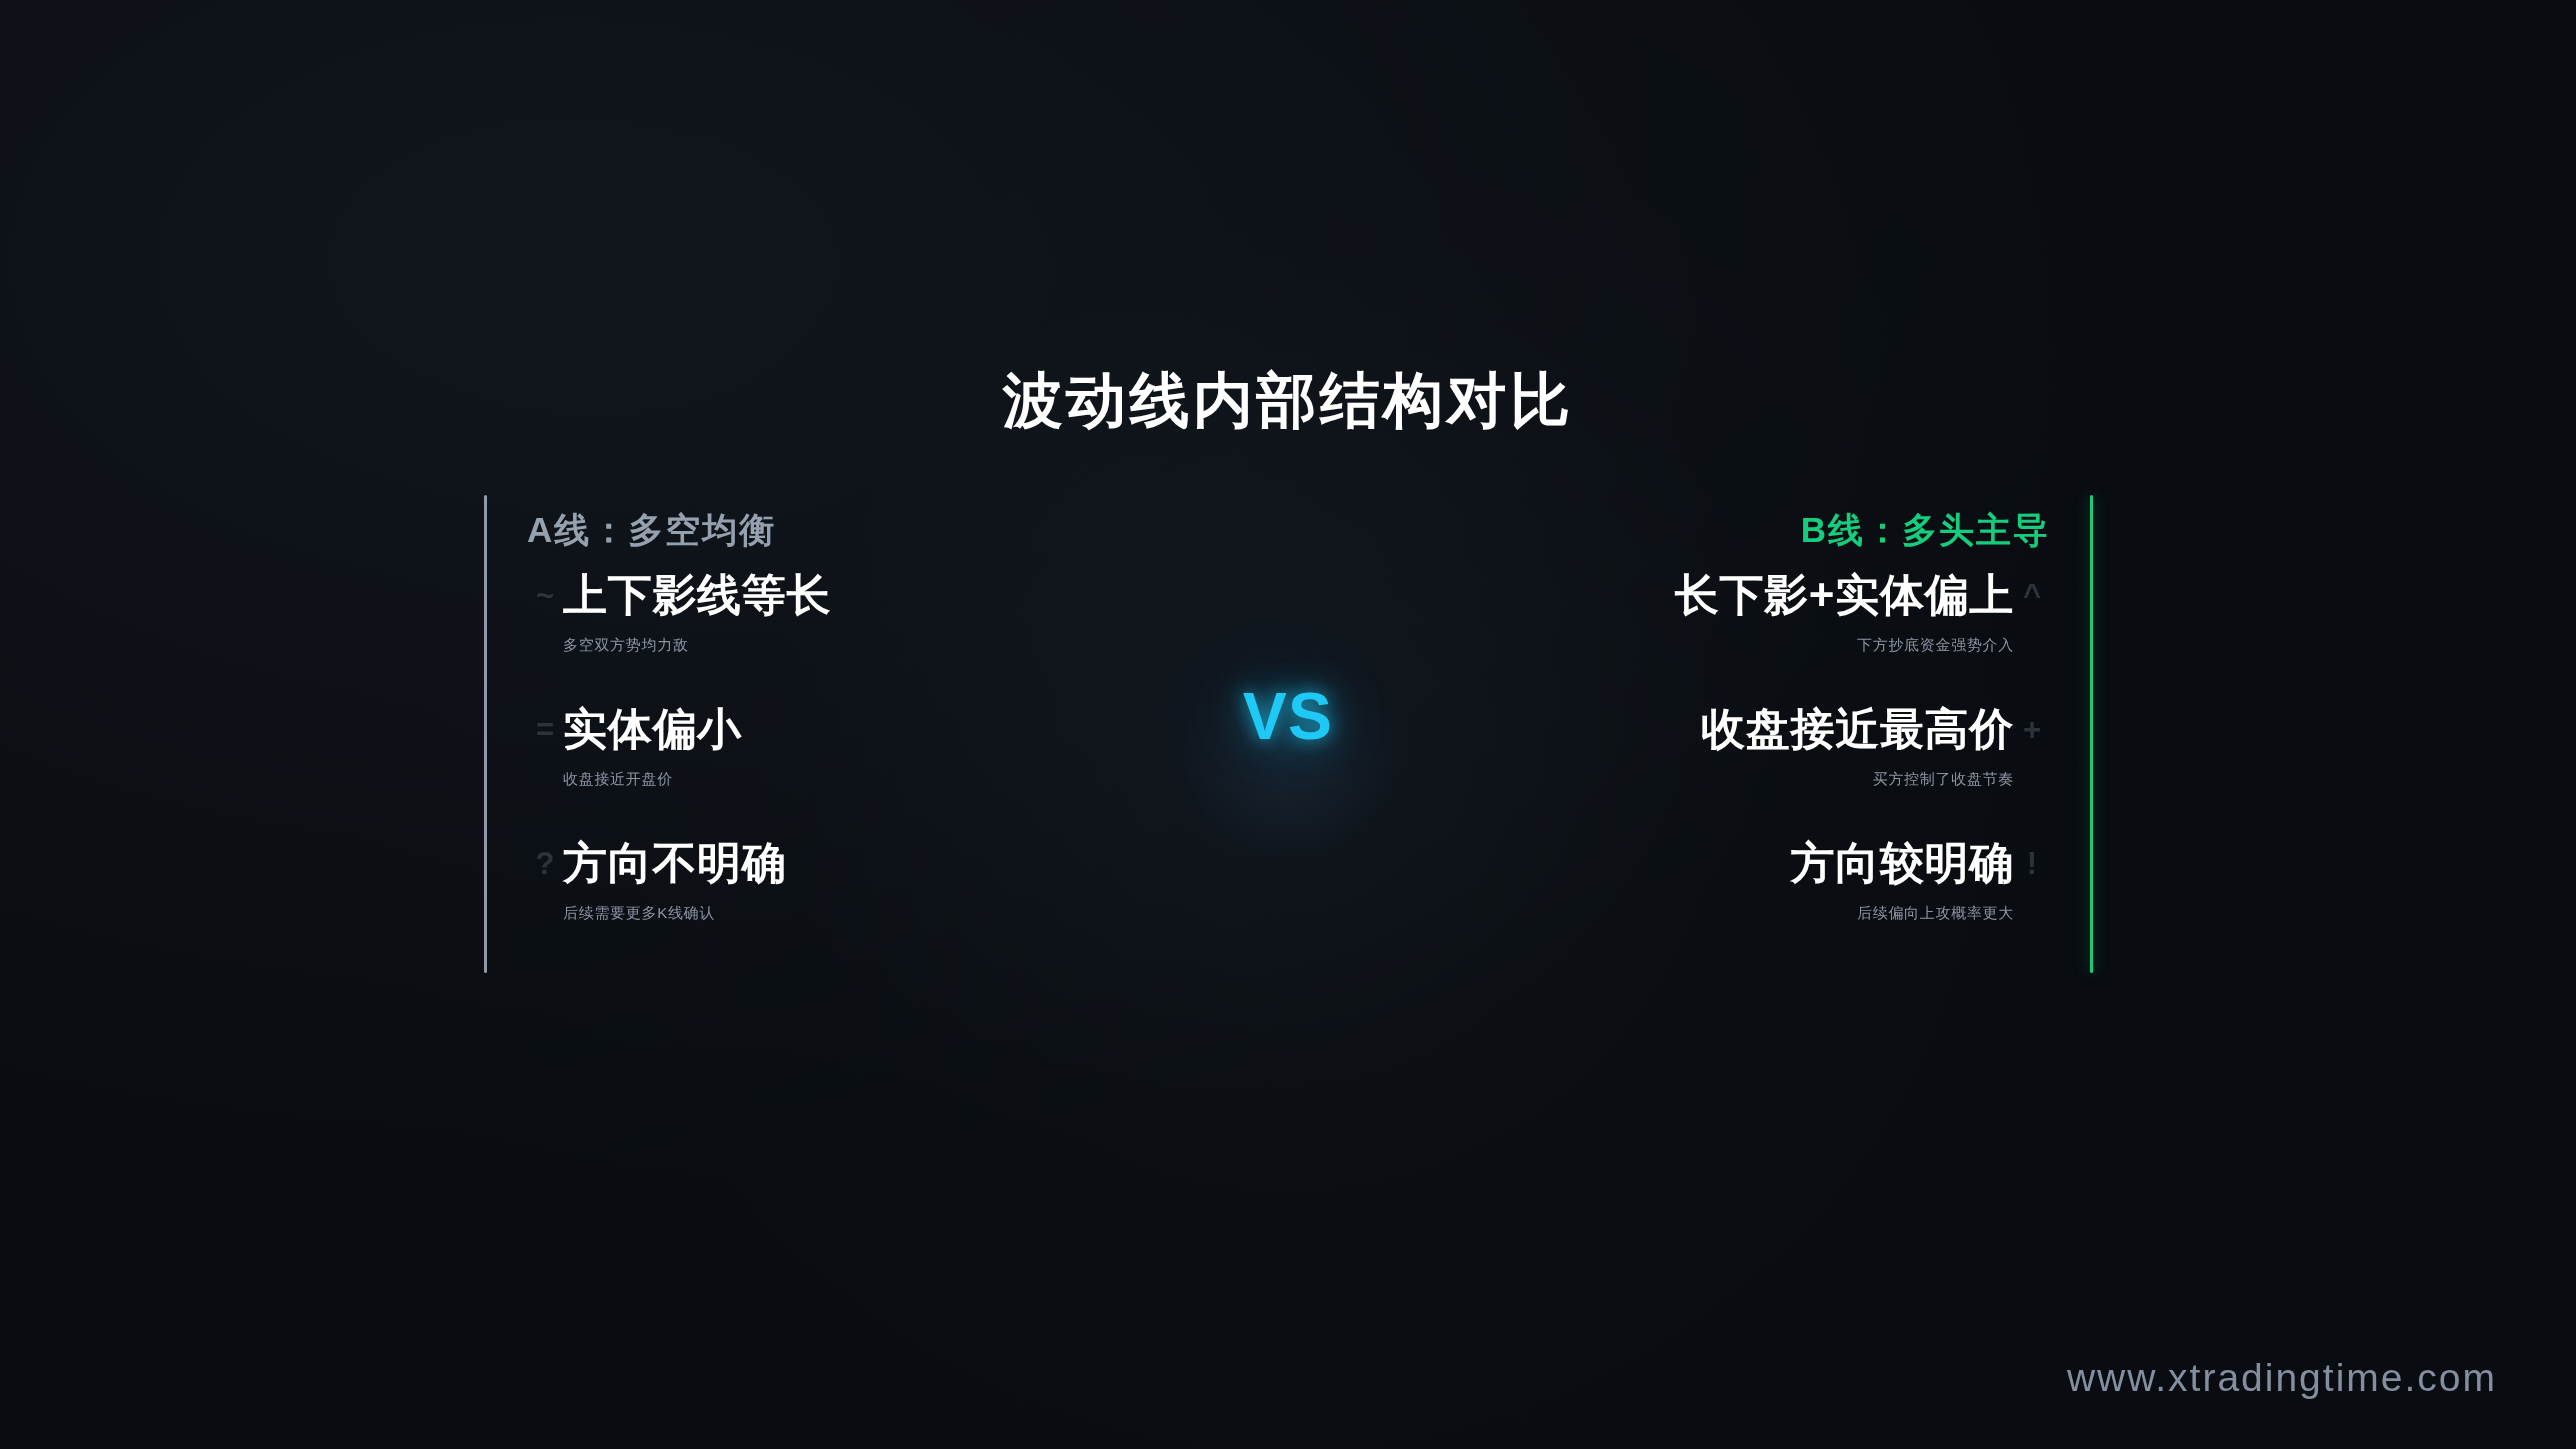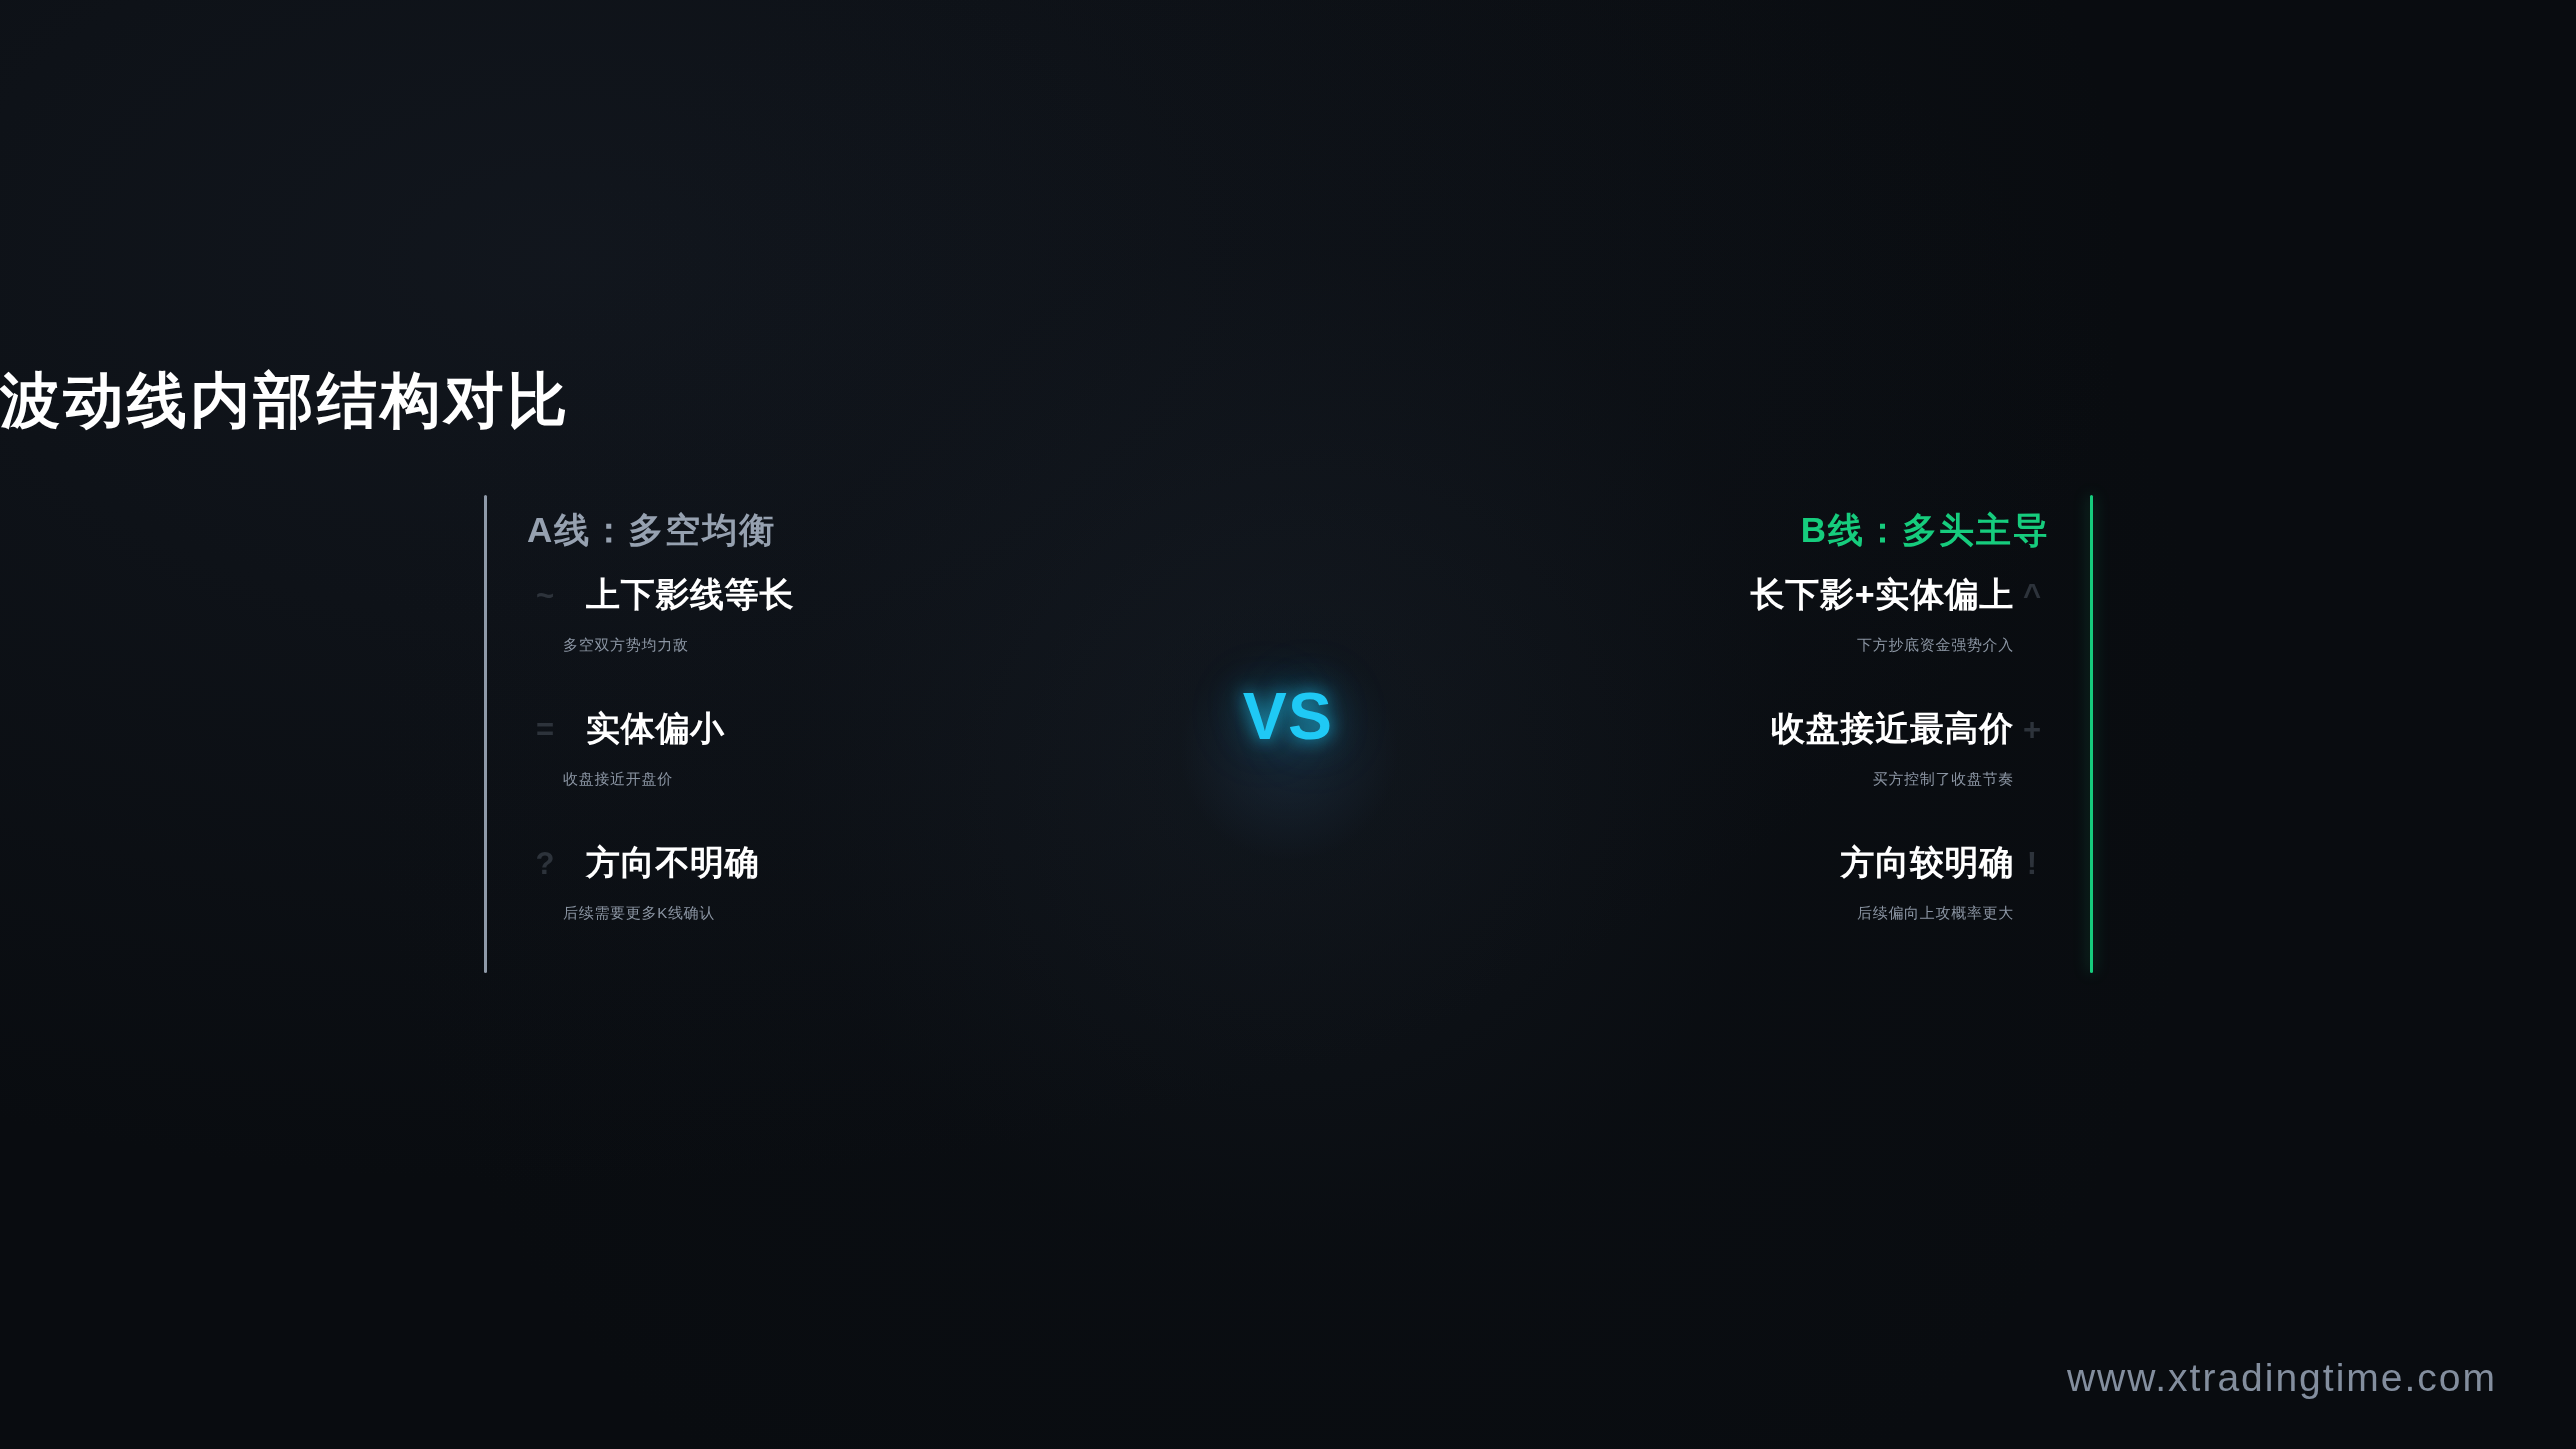--- a/index.html
+++ b/index.html
@@ -25,20 +25,21 @@
       #090c10;
     overflow: hidden;
   }
 
   
   .title {
     position: absolute;
     top: 368px;
     left: 0;
     width: 2576px;
+    text-align: center;
     color: #ffffff;
     font-size: 60px;
     font-weight: 700;
     letter-spacing: 3.4px;
     line-height: 1.1;
     white-space: nowrap;
   }
 
   
   .panel {
@@ -101,27 +102,26 @@
     font-size: 31px;
     font-weight: 700;
     line-height: 1;
     width: 36px;
     flex: 0 0 36px;
     text-align: center;
     user-select: none;
   }
 
   .row-title {
-    font-size: 34px;
+    font-size: 44px;
     font-weight: 700;
     color: #ffffff;
     letter-spacing: 0.7px;
     line-height: 1.05;
     white-space: nowrap;
-    margin-left: 23px;
   }
 
   .row-sub {
     font-size: 15px;
     font-weight: 400;
     color: #8b95a3;
     letter-spacing: 0.7px;
     line-height: 1;
     margin-top: 17.4px;
     white-space: nowrap;

